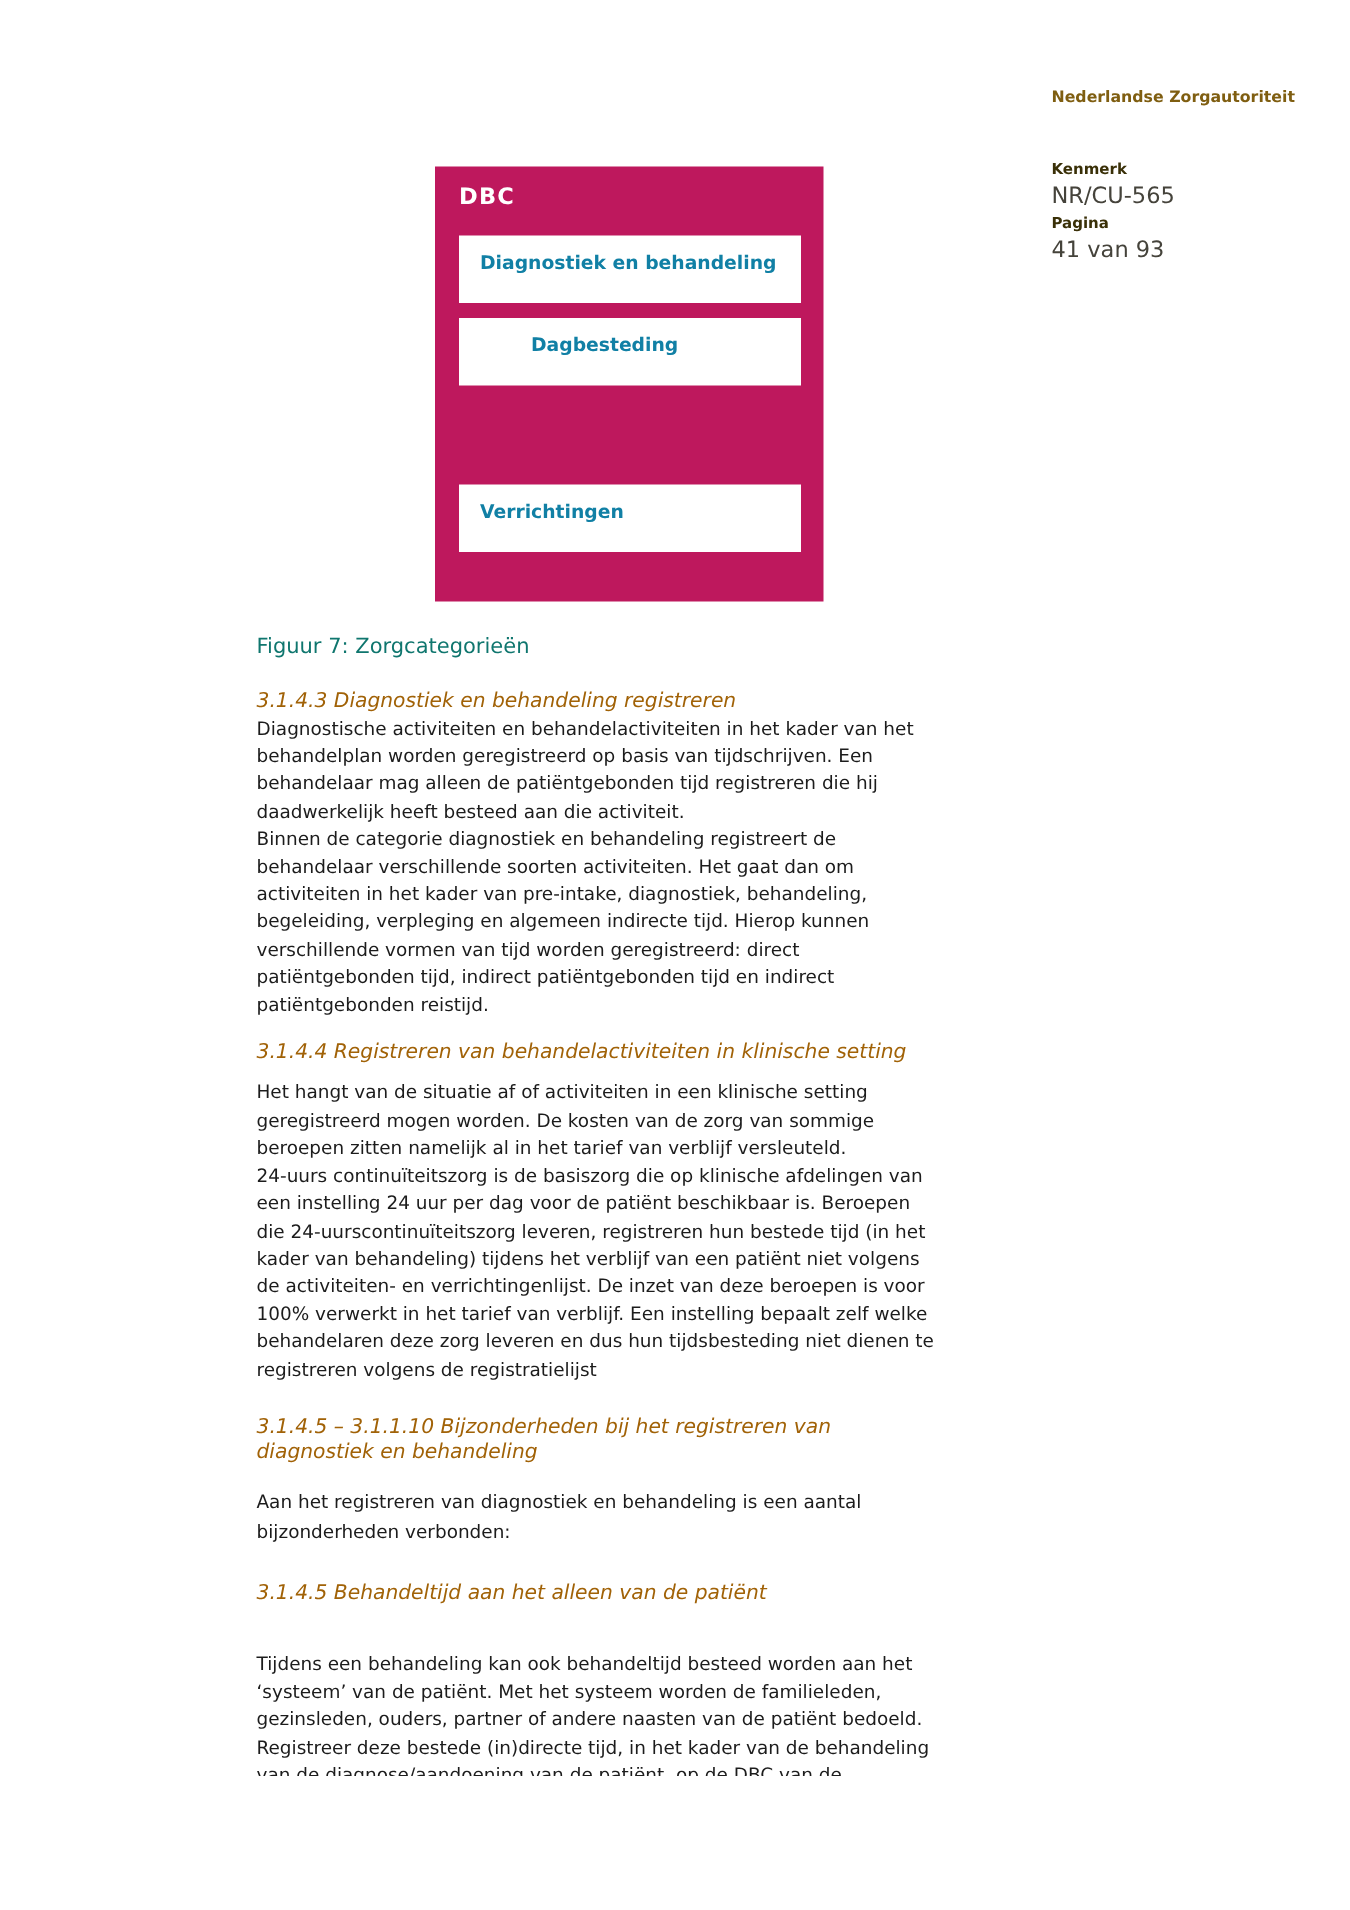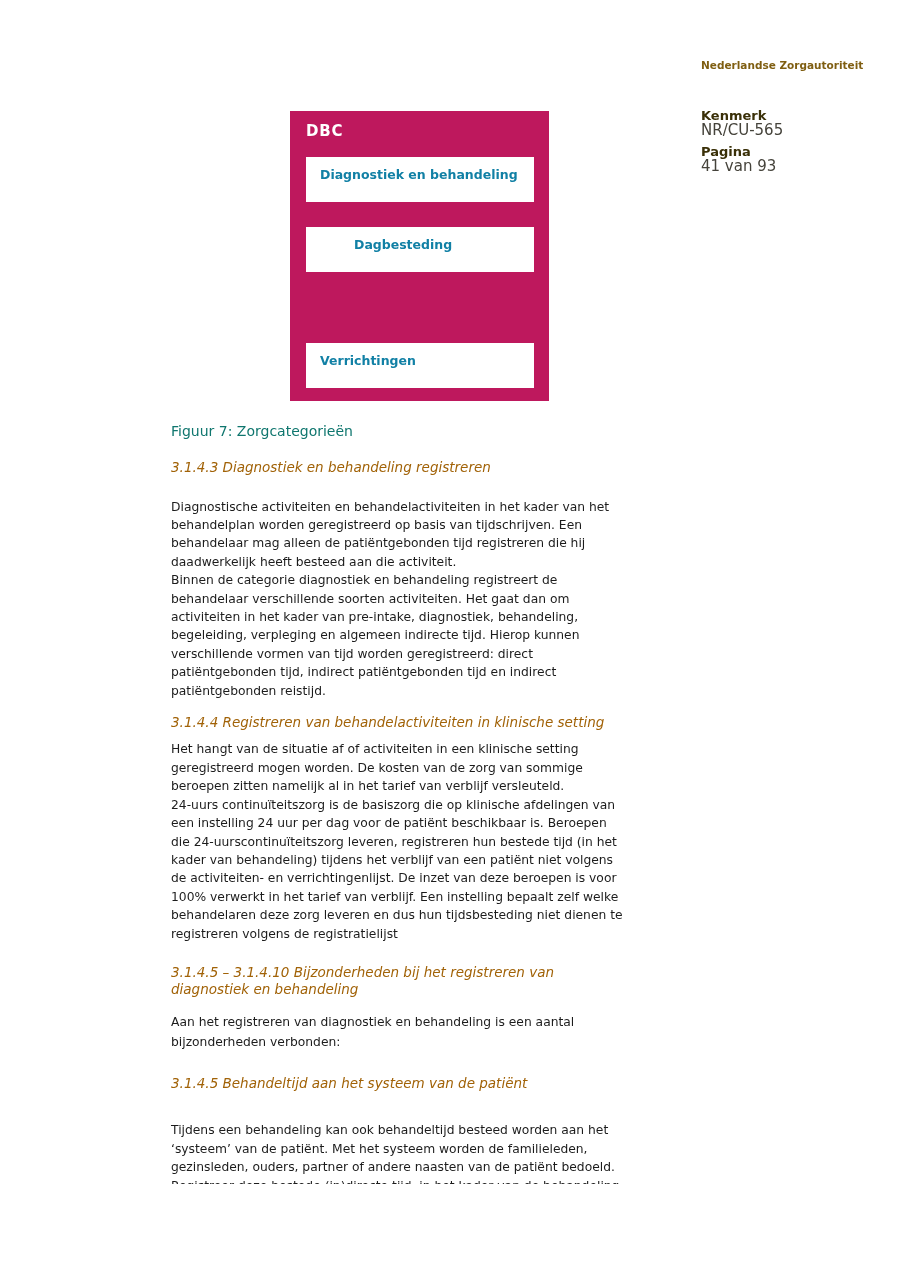--- a/index.html
+++ b/index.html
@@ -14,21 +14,21 @@
     color: #1c1c1c;
   }
 
   
   .org-name {
     position: absolute; left: 701px; top: 59px;
     font-size: 10.5px; font-weight: bold; color: #7f5e11;
   }
   .meta-label {
     position: absolute; left: 701px;
-    font-size: 13px; font-weight: bold; color: #3a3008;
+    font-size: 10px; font-weight: bold; color: #3a3008;
   }
   .meta-value {
     position: absolute; left: 701px;
     font-size: 15px; color: #45433b;
   }
   #kenmerk-label { top: 108px; }
   #kenmerk-value { top: 121px; }
   #pagina-label  { top: 144px; }
   #pagina-value  { top: 157px; }
 
@@ -44,23 +44,23 @@
     padding: 11px 0 0 16px;
   }
   .figure-box {
     position: absolute; left: 16px;
     width: 228px; height: 45px;
     background: #ffffff;
     color: #1180a5; font-weight: bold; font-size: 12.5px;
     padding: 10px 0 0 14px;
   }
   #fb0 { top: 46px; }
-  #fb1 { top: 116px; padding-left: 48px; }
+  #fb1 { top: 101px; padding-left: 48px; }
   #fb2 { top: 167px; }
-  #fb3 { top: 232px; }
+  #fb3 { top: 212px; }
 
   
   .content {
     position: absolute; left: 171px; top: 423px; width: 540px;
   }
   .caption {
     font-size: 14px; color: #0f766e;
   }
   .sec-heading {
     font-style: italic;
@@ -69,21 +69,21 @@
     white-space: pre-line;
     line-height: 17.5px;
   }
   .para {
     font-size: 12.3px;
     line-height: 18.4px;
     color: #1c1c1c;
     white-space: pre-line;
   }
   #s1h { margin-top: 20px; }
-  #s1p0 { margin-top: 21px; }
+  #s1p0 { }
   #s2h { margin-top: 14px; }
   #s2p0 { margin-top: 9px; }
   #s2p1 { }
   #s3h { margin-top: 21px; }
   #s3p0 { margin-top: 13px; line-height: 20.5px; }
   #s4h { margin-top: 22px; }
   #s4p0 { margin-top: 29px; }
 </style>
 </head>
 <body>
@@ -125,26 +125,26 @@
 beroepen zitten namelijk al in het tarief van verblijf versleuteld.</div>
     <div class="para" id="s2p1">24-uurs continuïteitszorg is de basiszorg die op klinische afdelingen van
 een instelling 24 uur per dag voor de patiënt beschikbaar is. Beroepen
 die 24-uurscontinuïteitszorg leveren, registreren hun bestede tijd (in het
 kader van behandeling) tijdens het verblijf van een patiënt niet volgens
 de activiteiten- en verrichtingenlijst. De inzet van deze beroepen is voor
 100% verwerkt in het tarief van verblijf. Een instelling bepaalt zelf welke
 behandelaren deze zorg leveren en dus hun tijdsbesteding niet dienen te
 registreren volgens de registratielijst</div>
 
-    <div class="sec-heading" id="s3h">3.1.4.5 – 3.1.4.10 Bijzonderheden bij het registreren van
+    <div class="sec-heading" id="s3h">3.1.4.5 – 3.1.1.10 Bijzonderheden bij het registreren van
 diagnostiek en behandeling</div>
     <div class="para" id="s3p0">Aan het registreren van diagnostiek en behandeling is een aantal
 bijzonderheden verbonden:</div>
 
-    <div class="sec-heading" id="s4h">3.1.4.5 Behandeltijd aan het systeem van de patiënt</div>
+    <div class="sec-heading" id="s4h">3.1.4.5 Behandeltijd aan het alleen van de patiënt</div>
     <div class="para" id="s4p0">Tijdens een behandeling kan ook behandeltijd besteed worden aan het
 ‘systeem’ van de patiënt. Met het systeem worden de familieleden,
 gezinsleden, ouders, partner of andere naasten van de patiënt bedoeld.
 Registreer deze bestede (in)directe tijd, in het kader van de behandeling
 van de diagnose/aandoening van de patiënt, op de DBC van de</div>
   </div>
 
 </div>
 
 </body></html>

